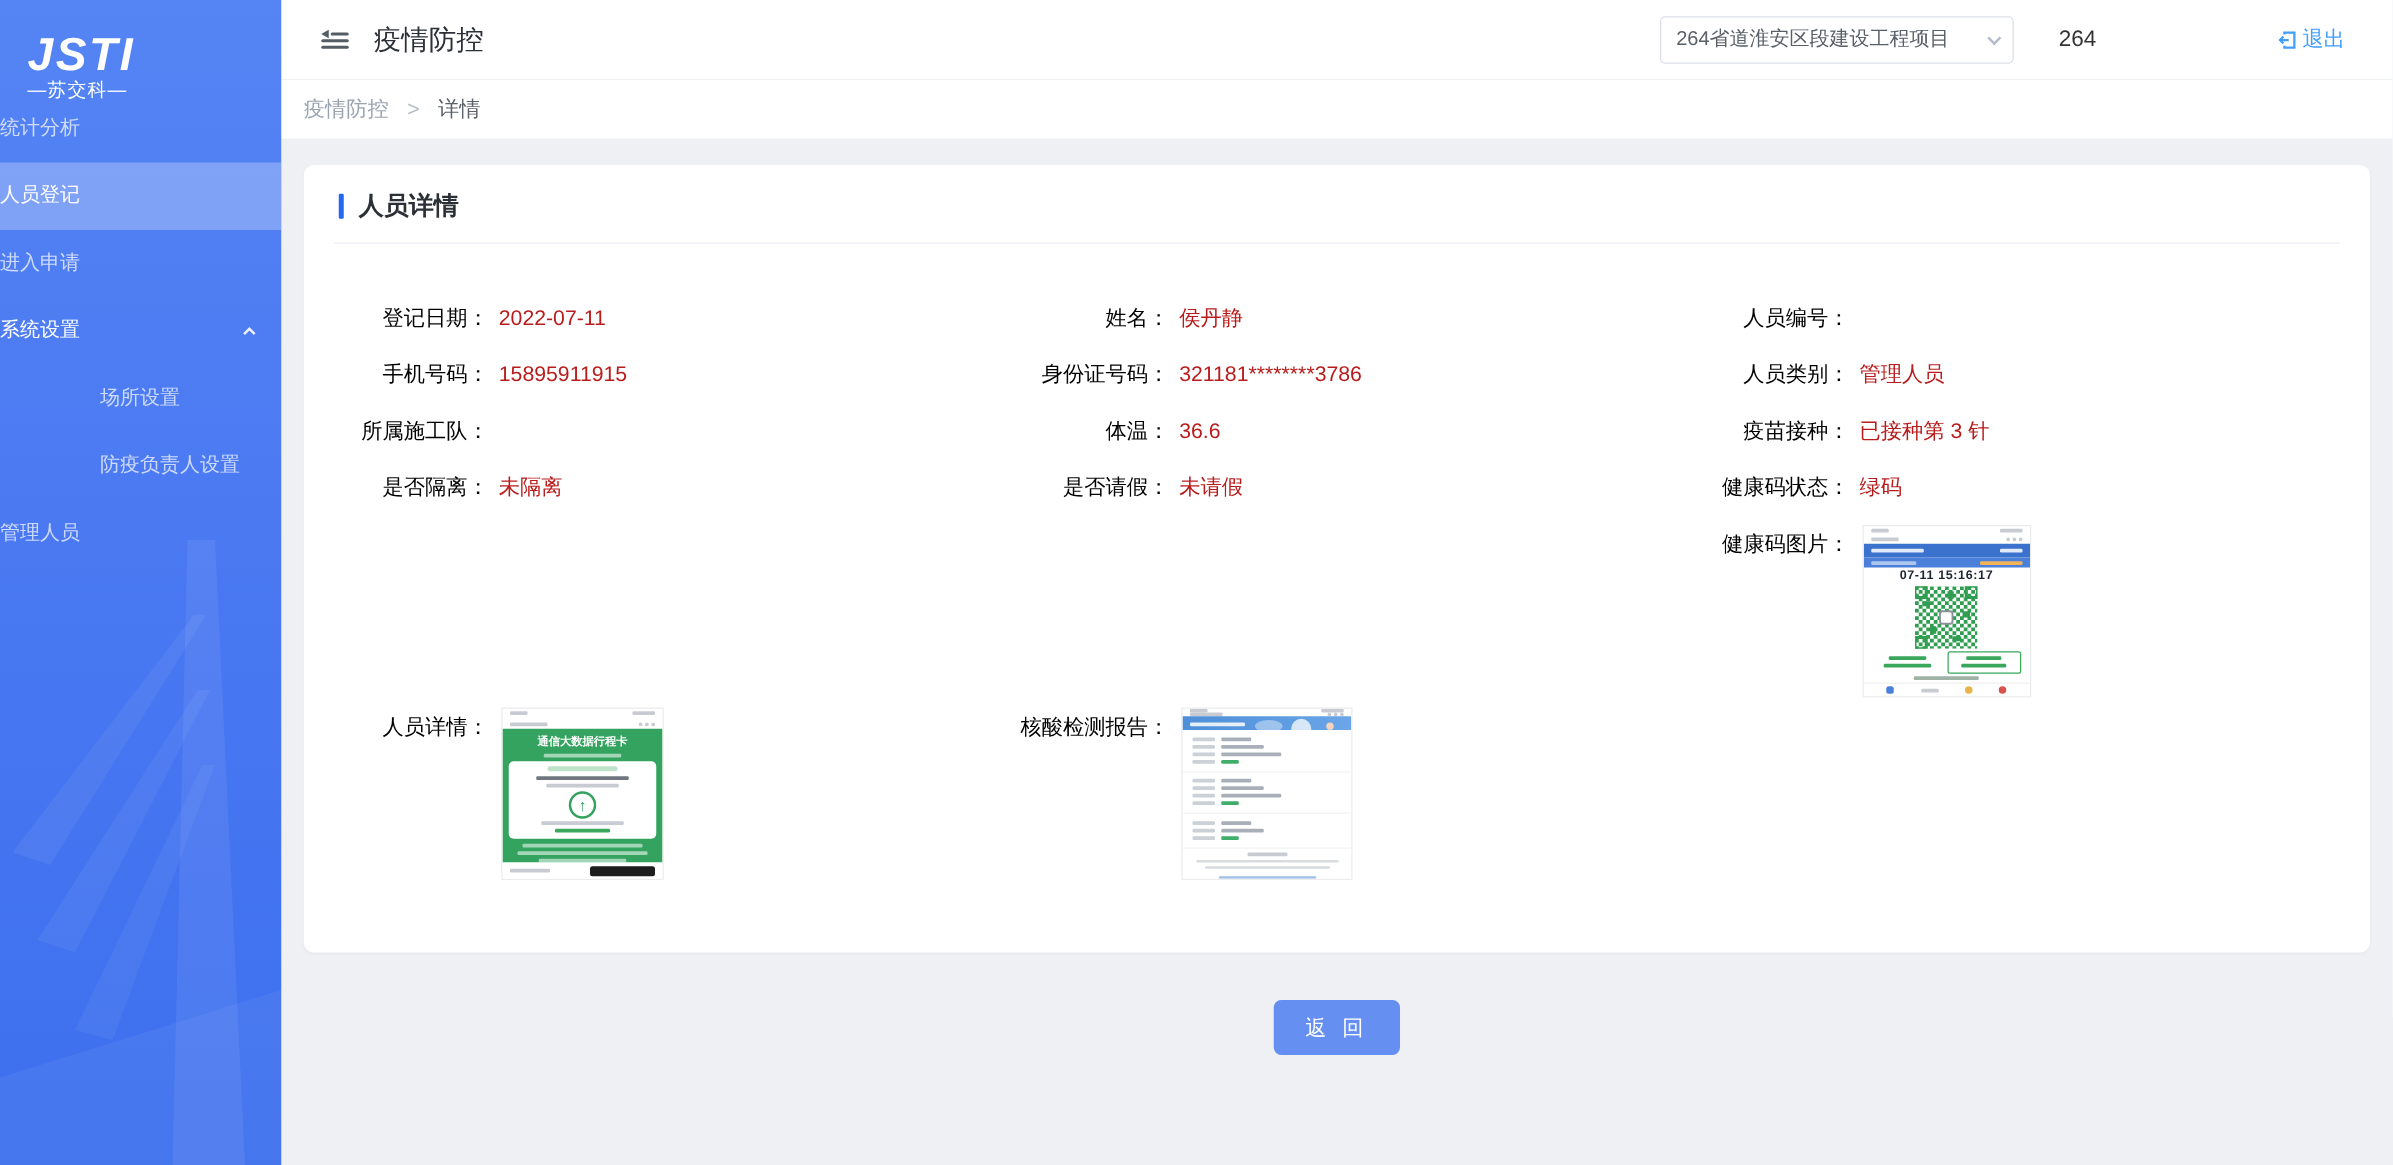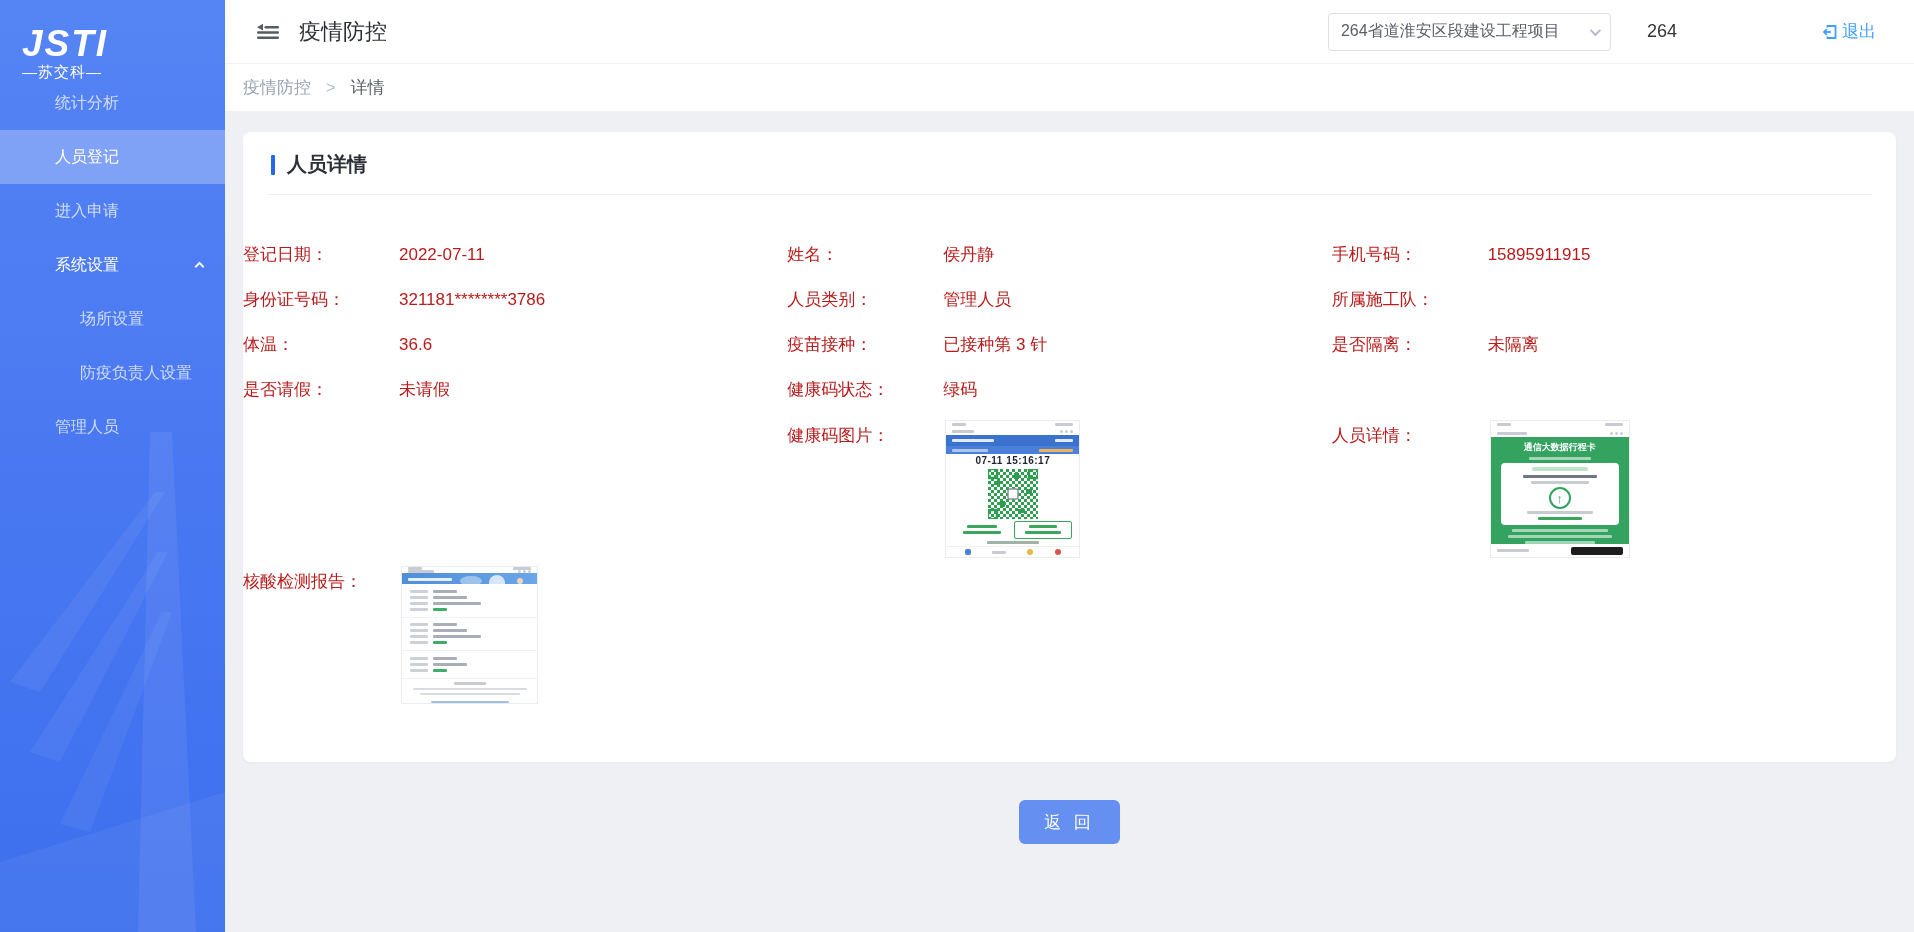--- a/index.html
+++ b/index.html
@@ -8,21 +8,21 @@
   .app { display:flex; width:1914px; height:932px; }
 
   
   .sidebar { position:relative; width:225px; height:932px; flex:0 0 225px;
              background:linear-gradient(180deg,#5584f4 0%,#4a79f2 45%,#3d6fee 100%); overflow:hidden; }
   .sidebar-decor { position:absolute; left:0; bottom:0; width:225px; height:500px; pointer-events:none; }
   .logo { position:relative; padding:26px 0 0 22px; height:70px; z-index:2; }
   .logo-title { font-size:37px; font-weight:bold; font-style:italic; color:#fff; letter-spacing:2px; line-height:36px; }
   .logo-sub { font-size:15px; color:#fff; letter-spacing:1px; margin-top:1px; }
   .menu { position:relative; z-index:2; margin-top:6px; }
-  .mitem { height:54px; line-height:54px; padding-left:55px; font-size:16px;
+  .mitem { height:54px; line-height:54px; font-size:16px;
            color:rgba(255,255,255,.72); cursor:pointer; position:relative; }
   .mitem.active { background:rgba(255,255,255,.27); color:#fff; }
   .mitem.parent { color:#fff; }
   .mitem.sub { padding-left:80px; }
   .chev-up { position:absolute; right:22px; top:25px; width:7px; height:7px;
              border-left:2px solid rgba(255,255,255,.9); border-top:2px solid rgba(255,255,255,.9);
              transform:rotate(45deg); }
 
   
   .main { flex:1; display:flex; flex-direction:column; min-width:0; }
@@ -50,21 +50,21 @@
   .content { flex:1; background:#eef0f4; padding:21px 18px 0 18px; overflow:hidden; }
   .card { background:#fff; border-radius:8px; min-height:525px;
           box-shadow:0 1px 3px rgba(31,45,61,.04); }
   .card-header { display:flex; align-items:center; padding:19px 24px 16px 28px; }
   .title-bar { width:4px; height:20px; background:#2468f2; border-radius:1px; margin-right:12px; }
   .card-title { font-size:20px; font-weight:bold; color:#2b2f36; }
   .card-divider { height:1px; background:#ebeef5; margin:0 24px; }
 
   .fields { display:grid; grid-template-columns:repeat(3,1fr); padding:37px 20px 58px 0; }
   .field { height:45px; display:flex; align-items:center; }
-  .field .flabel { width:148px; font-size:17px; color:#b91c1c; flex:0 0 148px; }
+  .field .flabel { width:148px; text-align:right; font-size:17px; color:#000000; flex:0 0 148px; }
   .field .fvalue { margin-left:8px; font-size:17px; color:#b91c1c; }
   .field.img-row { height:auto; align-items:flex-start; margin-top:8px; }
   .field.img-row .flabel { padding-top:4px; }
 
   
   .phone { margin-left:10px; background:#fff; border:1px solid #ececec; overflow:hidden;
            display:flex; flex-direction:column; cursor:pointer; }
   .d { display:block; height:3px; border-radius:1px; background:#c8ccd2; }
   .row { display:flex; align-items:center; padding:0 6px; }
   .statusrow { height:8px; justify-content:space-between; }
@@ -86,21 +86,21 @@
   .hc-boxes { display:flex; gap:4px; padding:0 7px; height:22px; }
   .hc-box { flex:1; display:flex; flex-direction:column; justify-content:center;
             align-items:center; gap:3px; }
   .hc-box .d { background:#3aa75d; }
   .hc-box.bordered { border:1px solid #3aa75d; border-radius:2px; }
   .hc-foot { height:9px; display:flex; align-items:center; justify-content:center; }
   .hc-icons { height:13px; display:flex; align-items:center; justify-content:space-around;
               border-top:1px solid #f0f0f0; padding:0 8px; }
   .ic { width:6px; height:6px; border-radius:2px; }
 
-  .tc { width:140px; height:138px; }
+  .tc { width:130px; height:138px; }
   .tc-body { flex:1; background:#33a35f; display:flex; flex-direction:column; align-items:center; }
   .tc-title { color:#fff; font-size:9px; font-weight:bold; margin-top:4px; white-space:nowrap; }
   .tc-sub { width:62px; height:3px; background:rgba(255,255,255,.55); border-radius:1px; margin-top:3px; }
   .tc-card { width:118px; background:#fff; border-radius:4px; margin-top:3px; padding:4px 0 5px;
              display:flex; flex-direction:column; align-items:center; }
   .tc-pill { width:56px; height:4px; border-radius:2px; background:#bfe3c8; }
   .tc-circle { width:22px; height:22px; border:2px solid #33a35f; border-radius:50%;
                margin:3px 0 2px; display:flex; align-items:center; justify-content:center;
                color:#33a35f; font-size:13px; font-weight:bold; line-height:1; }
   .tc-grow { display:flex; flex-direction:column; align-items:center; gap:3px; margin-top:4px; }
@@ -210,20 +210,24 @@
         <div class="fields">
 
           <div class="field">
             <span class="flabel">登记日期：</span>
             <span class="fvalue">2022-07-11</span>
           </div>
           <div class="field">
             <span class="flabel">姓名：</span>
             <span class="fvalue">侯丹静</span>
           </div>
+          <div class="field">
+            <span class="flabel">人员编号：</span>
+            <span class="fvalue"></span>
+          </div>
 
           <div class="field">
             <span class="flabel">手机号码：</span>
             <span class="fvalue">15895911915</span>
           </div>
           <div class="field">
             <span class="flabel">身份证号码：</span>
             <span class="fvalue">321181********3786</span>
           </div>
           <div class="field">

